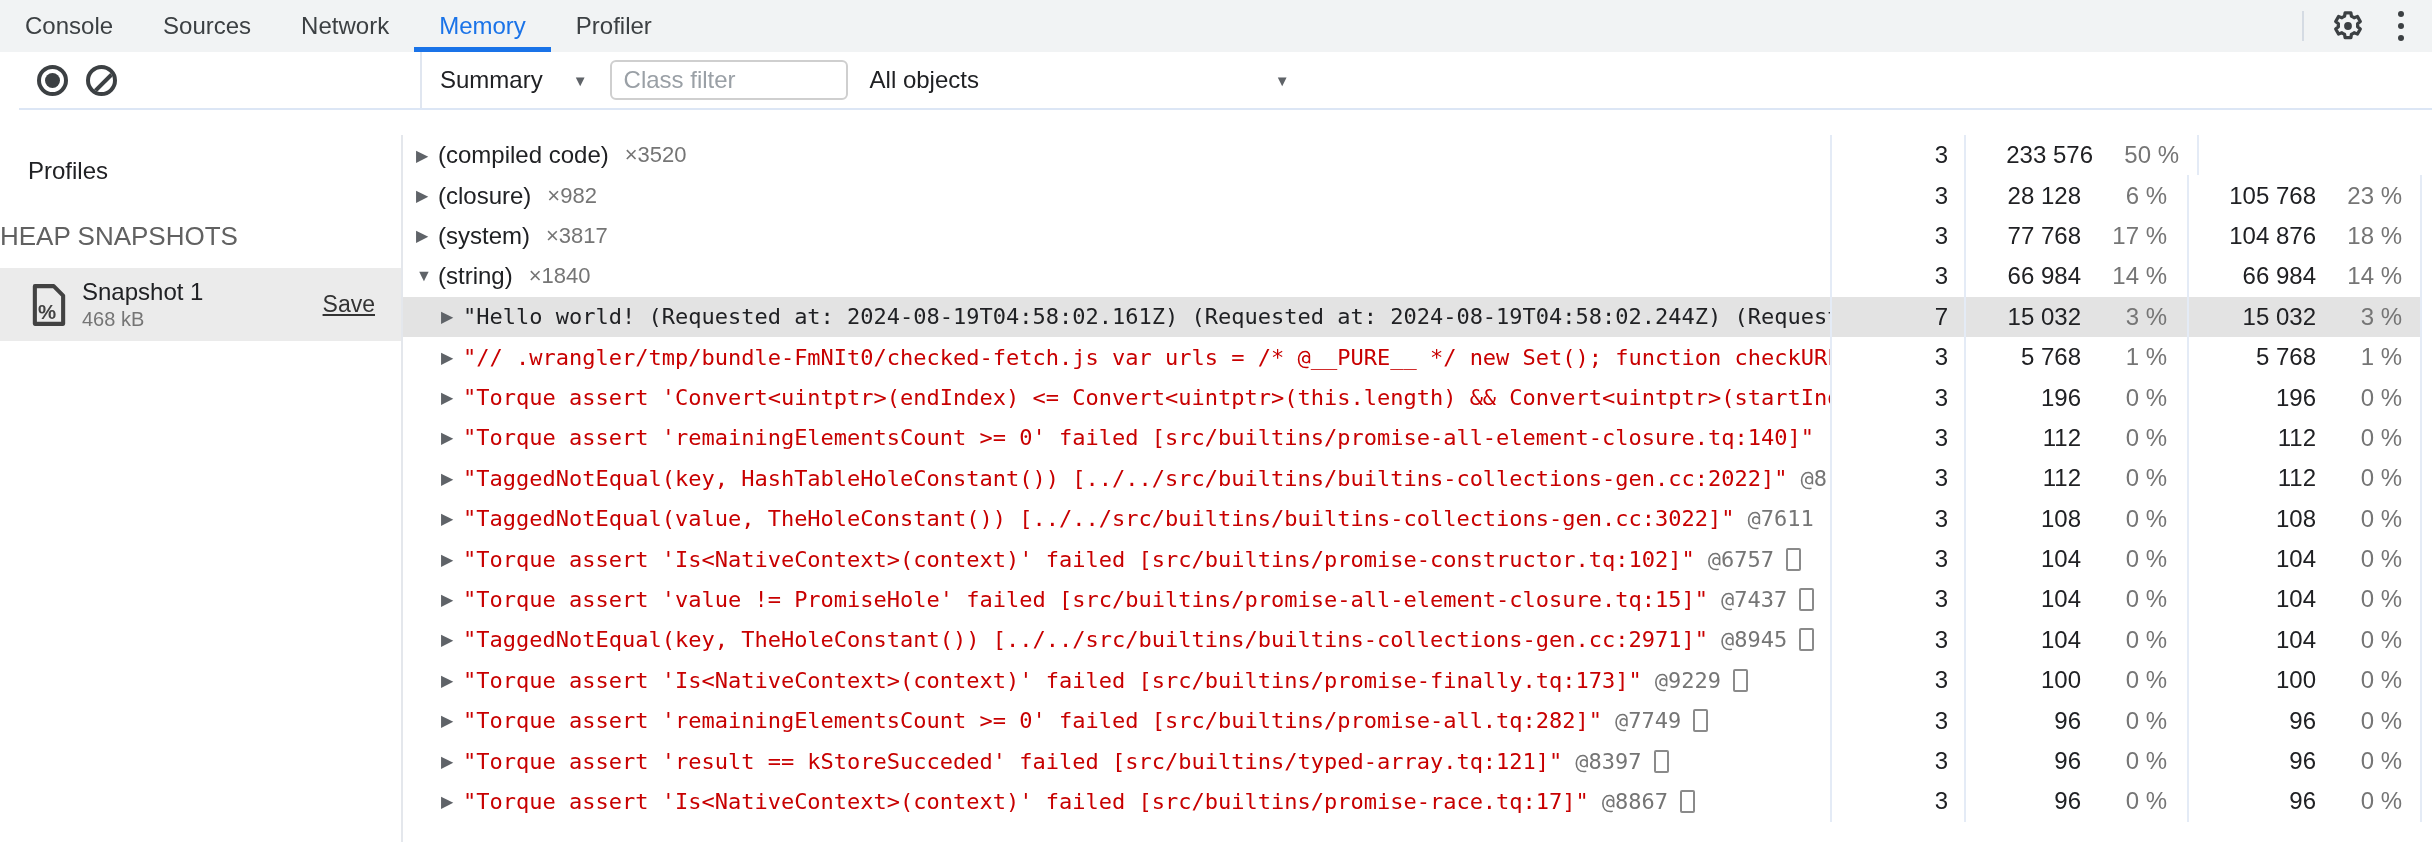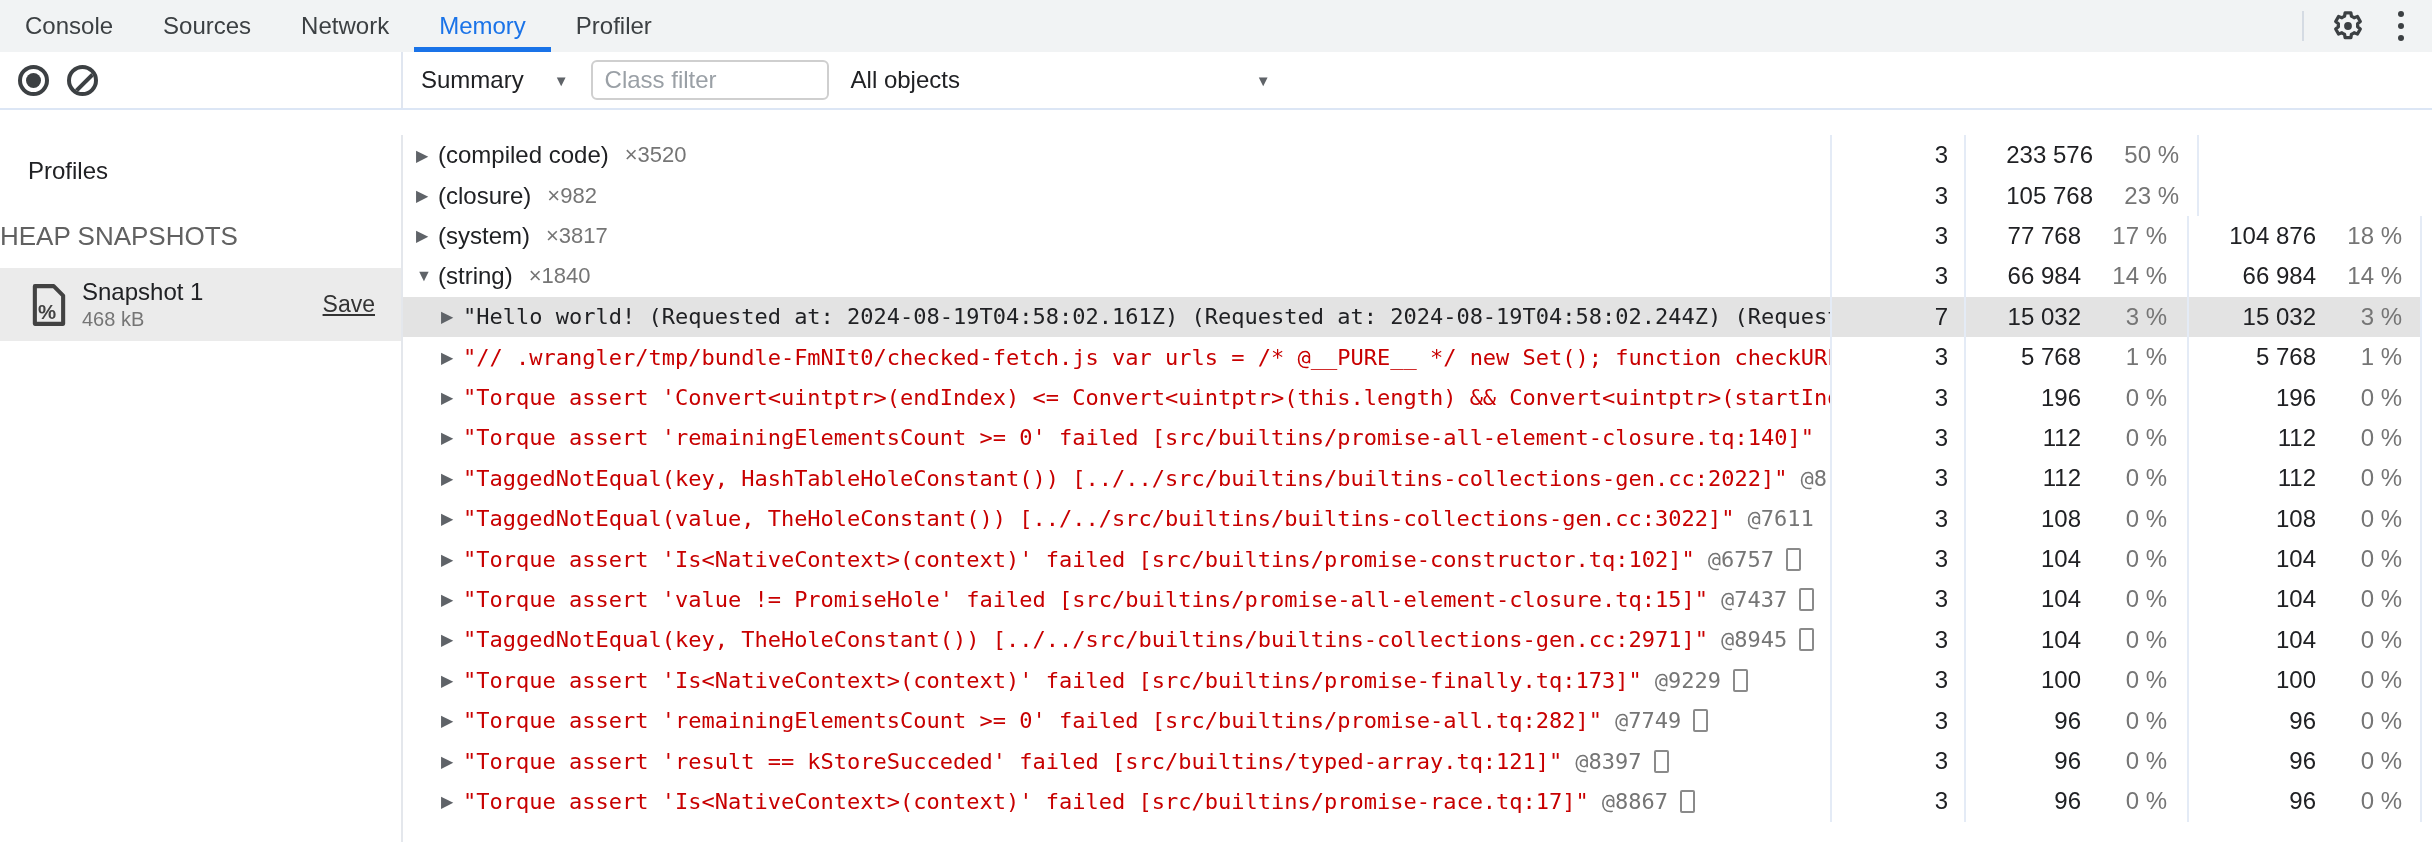--- a/index.html
+++ b/index.html
@@ -13,21 +13,21 @@
   .tab.active { color: #1a73e8; }
   .tab.active::after { content:""; position:absolute; left:0; right:0; bottom:0; height:5px; background:#1a73e8; }
   .tabbar-right { margin-left: auto; display: flex; align-items: center; gap: 26px; padding-right: 22px; }
   .vdivider { width: 2px; height: 30px; background: #d5dbe3; }
   .gear { width: 36px; height: 36px; }
   .gear svg { width: 36px; height: 36px; }
   .kebab { display: flex; flex-direction: column; gap: 6px; padding: 4px 6px; }
   .kebab i { width: 6px; height: 6px; border-radius: 50%; background: #3c4043; }
 
   
-  .toolrow { height: 58px; display: flex; border-bottom: 2px solid #dce6f5; }
+  .toolrow { height: 58px; display: flex; border-bottom: 2px solid #dce6f5; margin-left: 19px; }
   .toolrow-left { width: 403px; flex: 0 0 403px; border-right: 2px solid #e0e6f0;
     display: flex; align-items: center; gap: 18px; padding-left: 18px; }
   .rec-btn { width: 31px; height: 31px; border: 4px solid #3c4043; border-radius: 50%;
     display: flex; align-items: center; justify-content: center; }
   .rec-btn i { width: 15px; height: 15px; border-radius: 50%; background: #3c4043; }
   .clear-btn { width: 31px; height: 31px; border: 4px solid #3c4043; border-radius: 50%; position: relative; overflow: hidden; }
   .clear-btn::after { content:""; position:absolute; left:-3px; top:10px; width:36px; height:3.5px;
     background:#3c4043; transform: rotate(-45deg); }
   .toolrow-right { flex: 1; display: flex; align-items: center; padding-left: 18px; }
   .dd { display: flex; align-items: center; font-size: 24px; color: #202124; cursor: default; }
@@ -175,20 +175,24 @@
         </div>
 
         <div class="gridrow">
           <div class="cell c-constructor" style="padding-left: 13px;">
             <span class="arrow">▶</span>
             <span class="cat-name">(closure)</span>
             <span class="cat-count">×982</span>
 
           </div>
           <div class="cell c-distance">3</div>
+          <div class="cell c-shallow">
+            <span class="num">28 128</span>
+            <span class="pct">6 %</span>
+          </div>
           <div class="cell c-retained">
             <span class="num">105 768</span>
             <span class="pct">23 %</span>
           </div>
           <div class="cell row-spacer"></div>
         </div>
 
         <div class="gridrow">
           <div class="cell c-constructor" style="padding-left: 13px;">
             <span class="arrow">▶</span>

